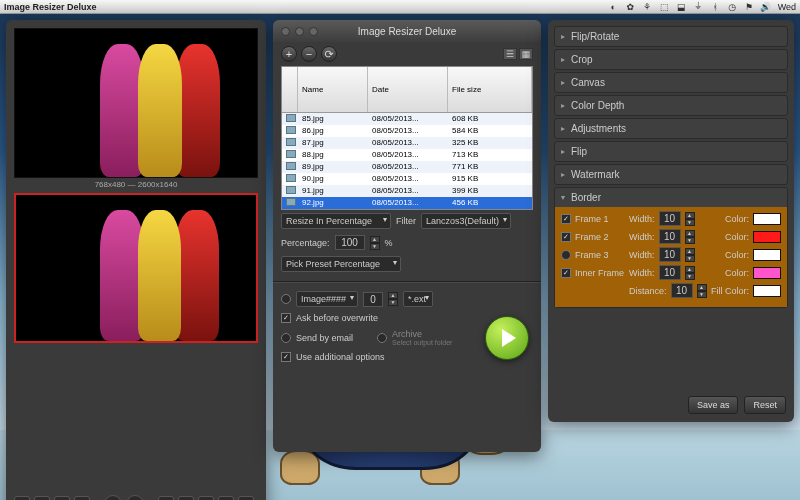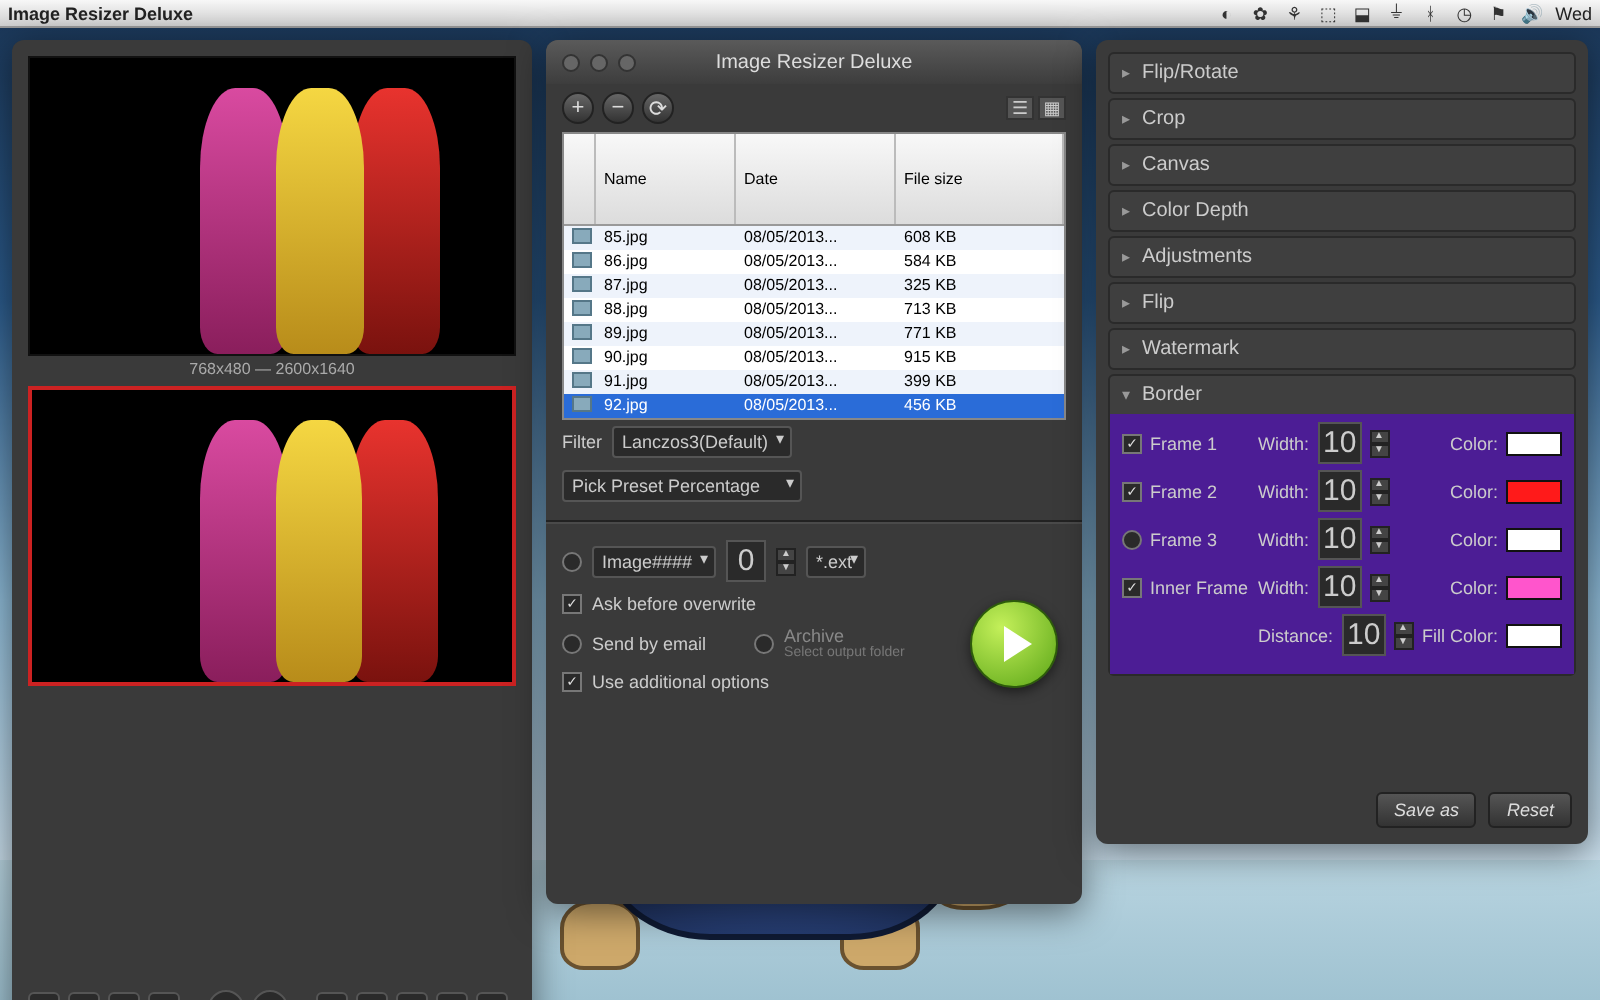--- a/index.html
+++ b/index.html
@@ -54,37 +54,37 @@
 .col-date { width: 80px; }
 .col-size { flex: 1; }
 .file-icon { width: 10px; height: 8px; background: #8ab; display: inline-block; border: 1px solid #578; }
 
 .save-row { display: flex; align-items: center; padding: 6px 8px 4px; gap: 4px; }
 .save-label { color: #d9a13c; font-size: 9px; flex: 1; }
 .folder-icon { width: 18px; height: 14px; background: #555; border: 1px solid #333; border-radius: 2px; }
 .form-row { display: flex; align-items: center; padding: 3px 8px; gap: 5px; font-size: 9px; }
 .select { background: #2a2a2a; border: 1px solid #555; color: #ccc; padding: 2px 14px 2px 4px; font-size: 9px; border-radius: 2px; position: relative; cursor: pointer; }
 .select::after { content: "▾"; position: absolute; right: 3px; top: 1px; font-size: 8px; }
-.num-input { background: #2a2a2a; border: 1px solid #555; color: #ccc; width: 30px; padding: 1px 2px; font-size: 15px; text-align: center; }
+.num-input { background: #2a2a2a; border: 1px solid #555; color: #ccc; width: 30px; padding: 1px 2px; font-size: 10px; text-align: center; }
 .stepper { display: flex; flex-direction: column; }
 .stepper span { width: 10px; height: 7px; background: #444; border: 1px solid #222; font-size: 5px; text-align: center; line-height: 5px; cursor: pointer; }
-.btn { background: linear-gradient(#555,#333); border: 1px solid #222; color: #ddd; padding: 3px 8px; font-size: 9px; border-radius: 3px; cursor: pointer; font-style: italic; }
+.btn { background: linear-gradient(#555,#333); border: 1px solid #222; color: #ddd; padding: 3px 8px; font-size: 9px; border-radius: 3px; cursor: pointer; }
 .divider-h { height: 1px; background: #222; margin: 6px 0; box-shadow: 0 1px 0 #4a4a4a; }
 .radio { width: 10px; height: 10px; border-radius: 50%; border: 1px solid #777; background: #2a2a2a; display: inline-block; }
 .check { width: 10px; height: 10px; border: 1px solid #777; background: #2a2a2a; display: inline-flex; align-items: center; justify-content: center; font-size: 7px; color: #ddd; }
 .play-btn { width: 44px; height: 44px; border-radius: 50%; background: radial-gradient(circle at 35% 30%, #c4f05a, #5aa516); border: 1px solid #2d5c0a; display: flex; align-items: center; justify-content: center; cursor: pointer; box-shadow: 0 2px 6px rgba(0,0,0,0.5); }
 .play-btn::after { content: ""; border-left: 14px solid #fff; border-top: 9px solid transparent; border-bottom: 9px solid transparent; margin-left: 3px; }
 .bottom-bar { position: absolute; bottom: 0; left: 0; right: 0; height: 22px; background: linear-gradient(#4a4a4a,#333); border-radius: 0 0 6px 6px; display: flex; align-items: center; padding: 0 8px; font-size: 9px; justify-content: space-between; }
 
 
 .right-panel { left: 548px; top: 6px; width: 246px; height: 402px; padding: 6px; }
 .accordion { border: 1px solid #2a2a2a; border-radius: 3px; margin-bottom: 2px; background: #3f3f3f; }
 .acc-header { display: flex; align-items: center; padding: 4px 6px; font-size: 10px; cursor: pointer; }
 .acc-arrow { width: 10px; font-size: 8px; color: #999; }
-.acc-body { padding: 4px 6px 6px; background: #4c1d95; }
+.acc-body { padding: 4px 6px 6px; background: #a16207; }
 .border-row { display: flex; align-items: center; gap: 4px; font-size: 9px; margin-bottom: 3px; }
 .border-row .lbl { width: 50px; }
 .color-swatch { width: 28px; height: 12px; border: 1px solid #111; cursor: pointer; }
 .right-bottom { position: absolute; bottom: 8px; right: 8px; display: flex; gap: 6px; }
 </style>
 </head>
 <body>
 
 <div class="menubar">
   <div class="left">Image Resizer Deluxe</div>
@@ -217,22 +217,32 @@
             <div class="col-icon"><span class="file-icon"></span></div>
             <div class="col-name">92.jpg</div>
             <div class="col-date">08/05/2013...</div>
             <div class="col-size">456 KB</div>
           </div>
         </div>
     </div>
 
 
     <div class="form-row">
+      <span class="select" style="width:110px">Resize In Percentage</span>
       <span>Filter</span>
       <span class="select" style="width:90px">Lanczos3(Default)</span>
+    </div>
+    <div class="form-row">
+      <span>Percentage:</span>
+      <input class="num-input" value="100" style="">
+      <div class="stepper">
+          <span>▲</span>
+          <span>▼</span>
+        </div>
+      <span>%</span>
     </div>
     <div class="form-row">
       <span class="select" style="width:120px">Pick Preset Percentage</span>
     </div>
 
     <div class="divider-h"></div>
 
     <div class="form-row">
       <span class="radio"></span>
       <span class="select" style="width:62px">Image####</span>

